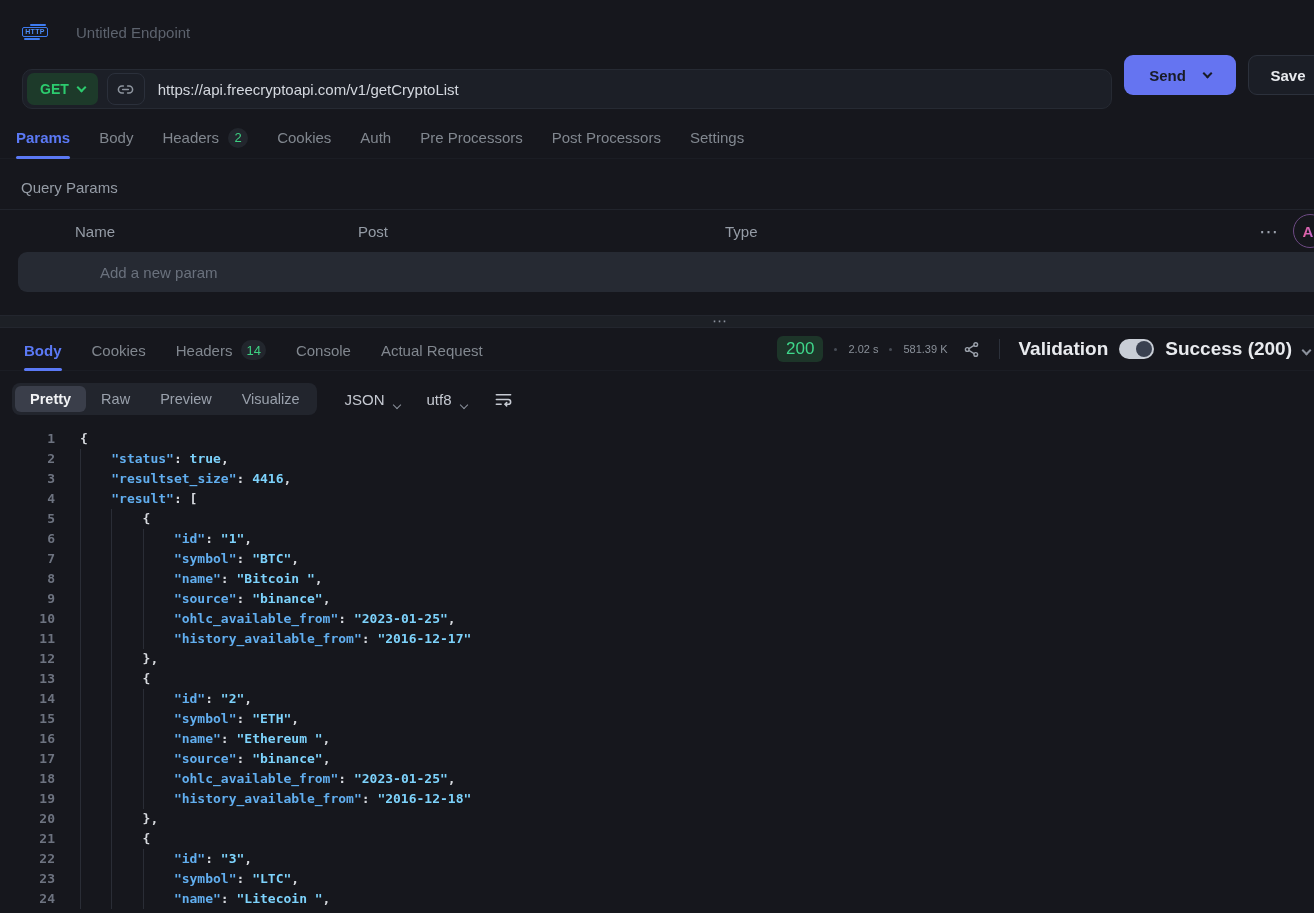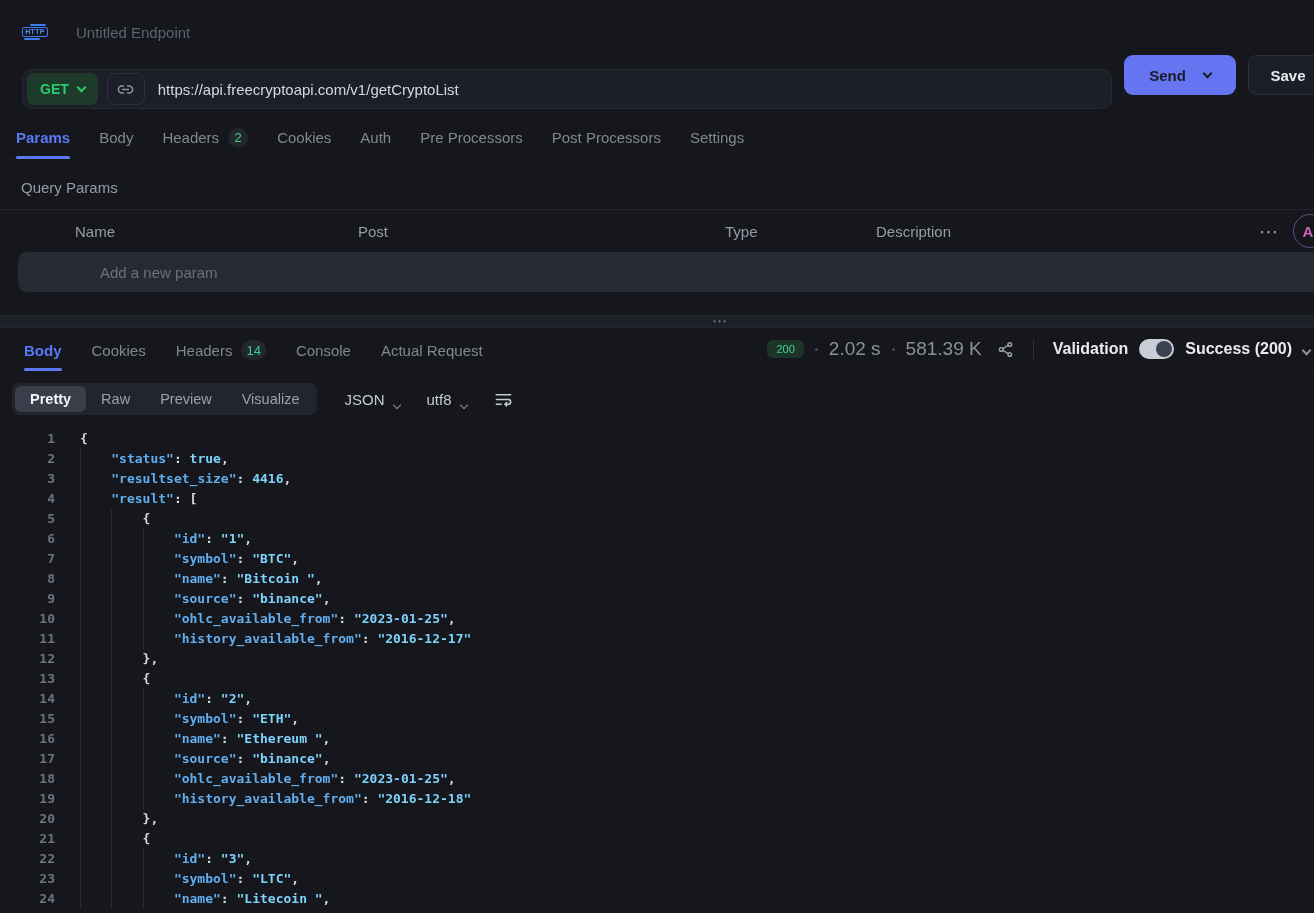--- a/index.html
+++ b/index.html
@@ -50,26 +50,26 @@
   .add-input::placeholder{ color:#6a717d; }
 
   
   .splitter{ height:13px; background:#1d2026; border-top:1px solid #23262e; border-bottom:1px solid #23262e; position:relative; margin-top:23px; flex:none; cursor:row-resize;}
   .splitter-dots{ position:absolute; left:712px; top:50%; transform:translateY(-58%); color:#8b919c; font-size:15px; line-height:1; letter-spacing:1px;}
 
   
   .resp-toolbar{ display:flex; align-items:center; padding:0 16px 0 24px; height:43px; flex:none; border-bottom:1px solid #1b1d24;}
   .resp-tabs{ display:flex; gap:30px; height:100%;}
   .resp-right{ margin-left:auto; display:flex; align-items:center; gap:11px;}
-  .status-badge{ background:#1d3529; color:#3fd68b; font-size:11px; padding:3px 9px; border-radius:6px;}
+  .status-badge{ background:#1d3529; color:#3fd68b; font-size:17px; padding:3px 9px; border-radius:6px;}
   .sep-dot{ width:3px; height:3px; border-radius:50%; background:#464b55;}
-  .meta{ color:#8a9099; font-size:19px;}
+  .meta{ color:#8a9099; font-size:11px;}
   .share-btn{ display:flex; align-items:center; color:#9aa0aa; cursor:pointer; margin-left:4px;}
   .vsep{ width:1px; height:20px; background:#2c313b; margin:0 8px;}
-  .bold-label{ font-size:16px; font-weight:600; color:#e8eaee;}
+  .bold-label{ font-size:19px; font-weight:600; color:#e8eaee;}
   .toggle{ width:35px; height:20px; border-radius:10px; background:#c9ced6; position:relative; cursor:pointer; flex:none;}
   .toggle-knob{ position:absolute; right:2px; top:2px; width:16px; height:16px; border-radius:50%; background:#3a4150;}
   .end-chev{ color:#8b919c; margin-right:-12px;}
   .end-chev .chev{ border-width:2px; }
 
   
   .view-row{ display:flex; align-items:center; gap:27px; padding:12px 0 6px 12px; flex:none;}
   .seg{ display:flex; background:#22252d; border-radius:8px; padding:3px;}
   .seg-item{ font-size:14.5px; color:#9aa1ac; padding:5px 15px; border-radius:6px; cursor:pointer;}
   .seg-item.active{ background:#3a3e4a; color:#f1f2f4; font-weight:600;}
@@ -153,21 +153,20 @@
         <span>Settings</span>
       </div>
   </div>
 
   <div class="section-title">Query Params</div>
   <div class="table-divider"></div>
   <div class="param-header">
     <span>Name</span>
     <span>Post</span>
     <span>Type</span>
-    <span>Description</span>
     <div class="param-actions">
       <span class="more-icon">⋯</span>
       <div class="ai-btn">
         <span class="ai-text">Ai</span>
       </div>
     </div>
   </div>
   <div class="add-row">
     <input class="add-input" placeholder="Add a new param" style="">
   </div>

